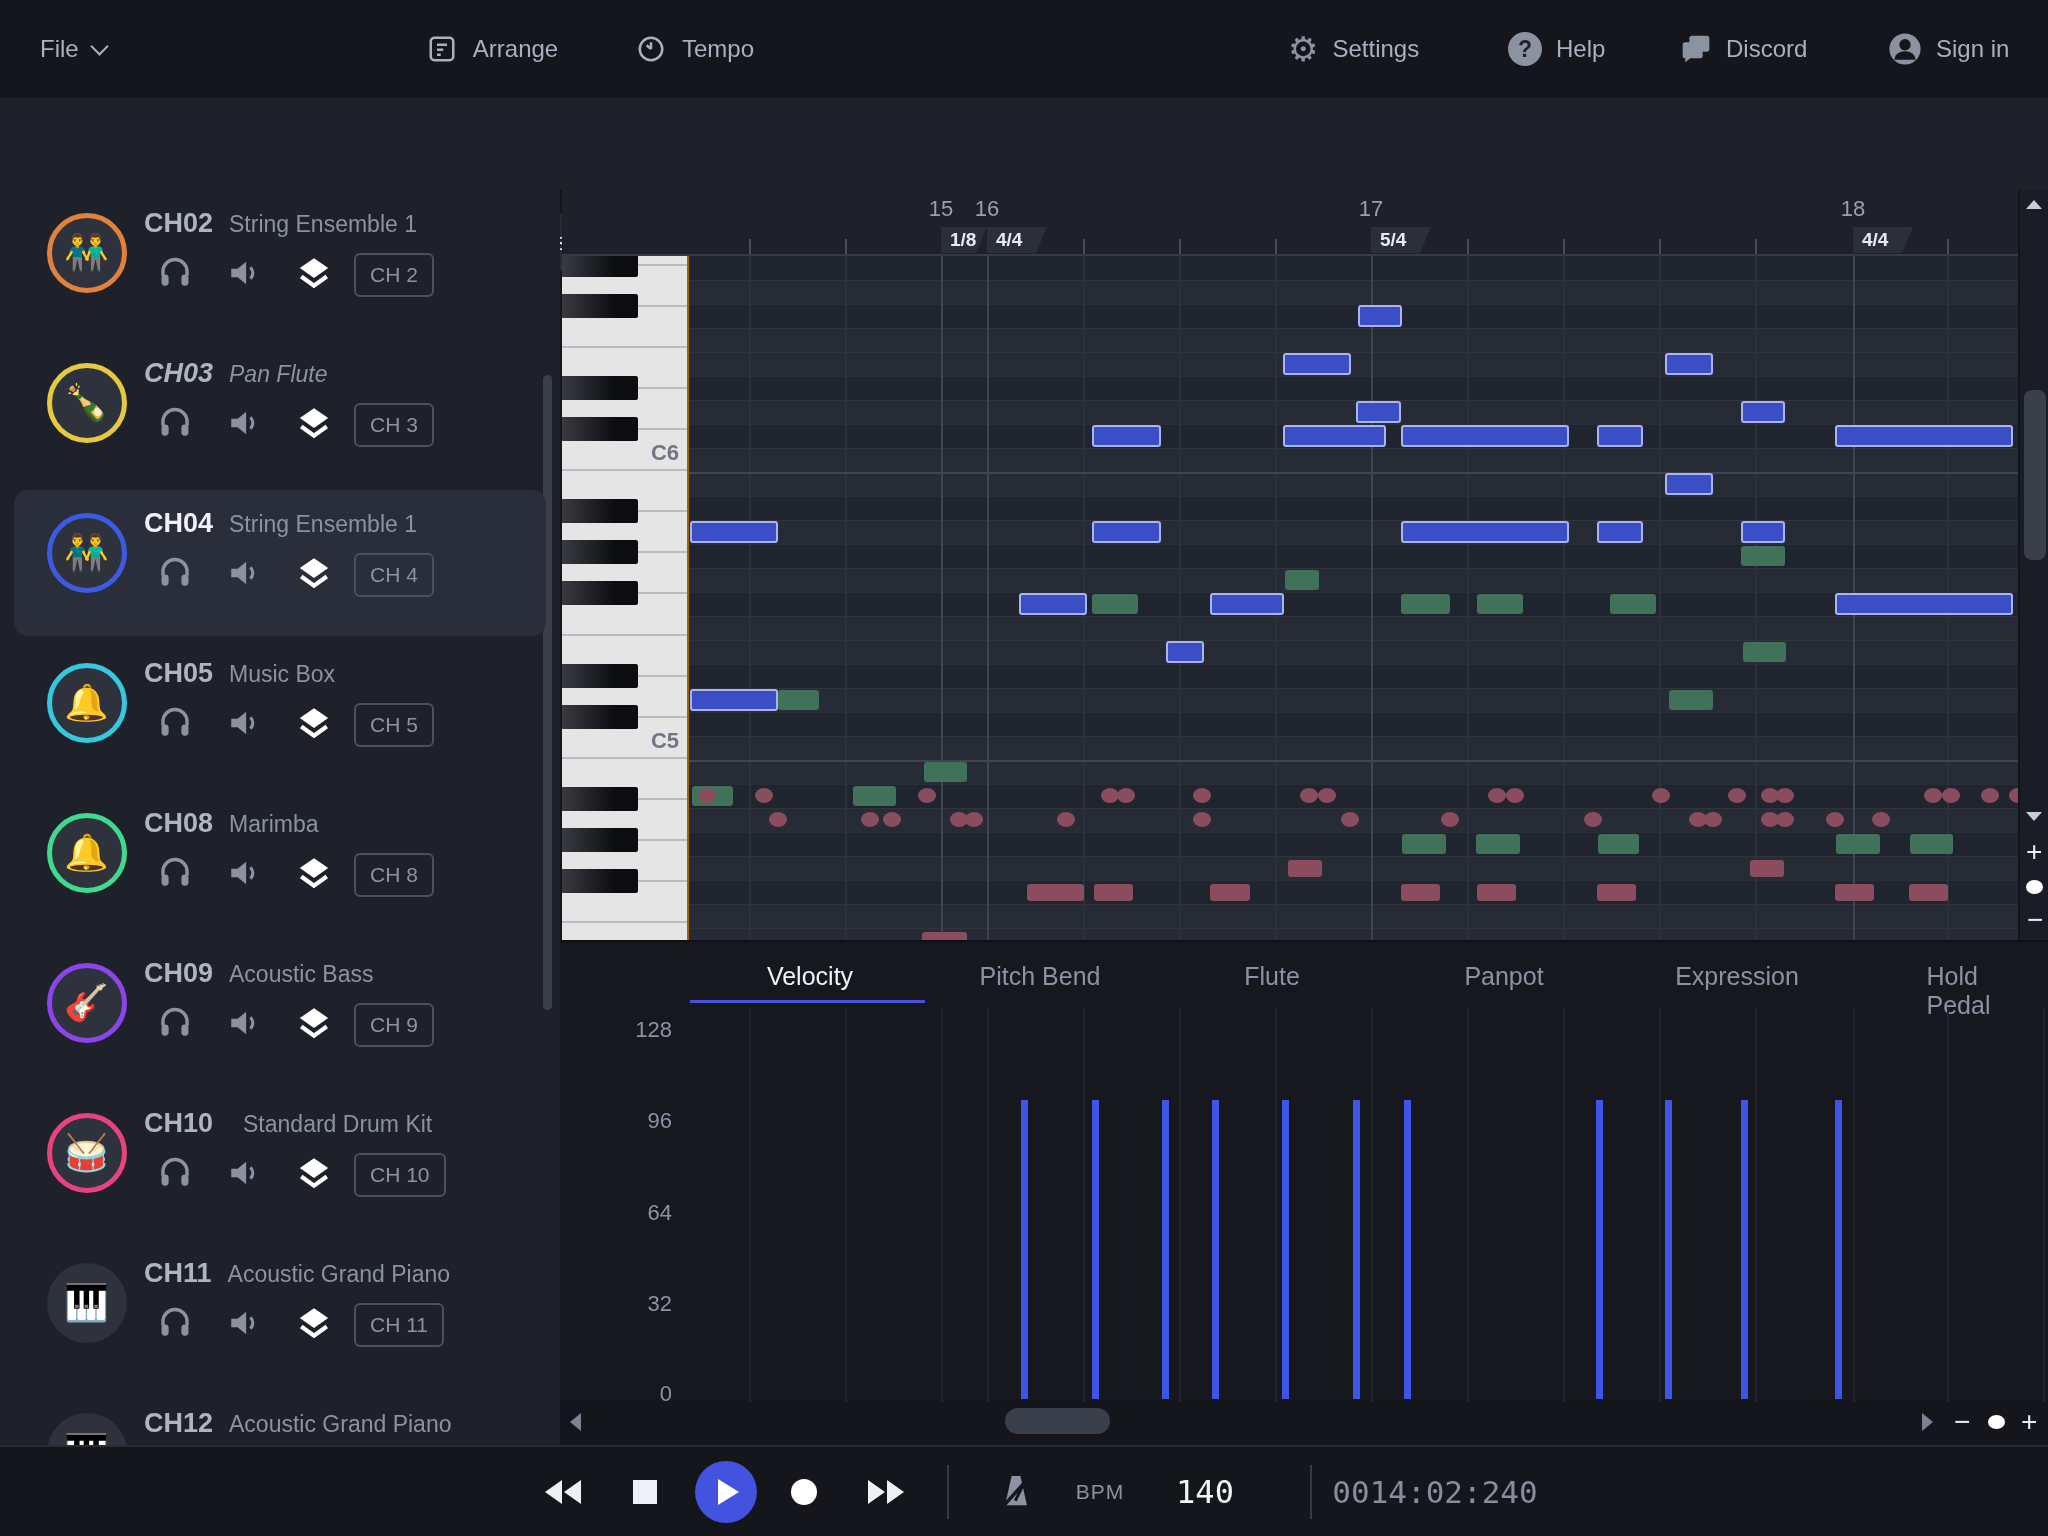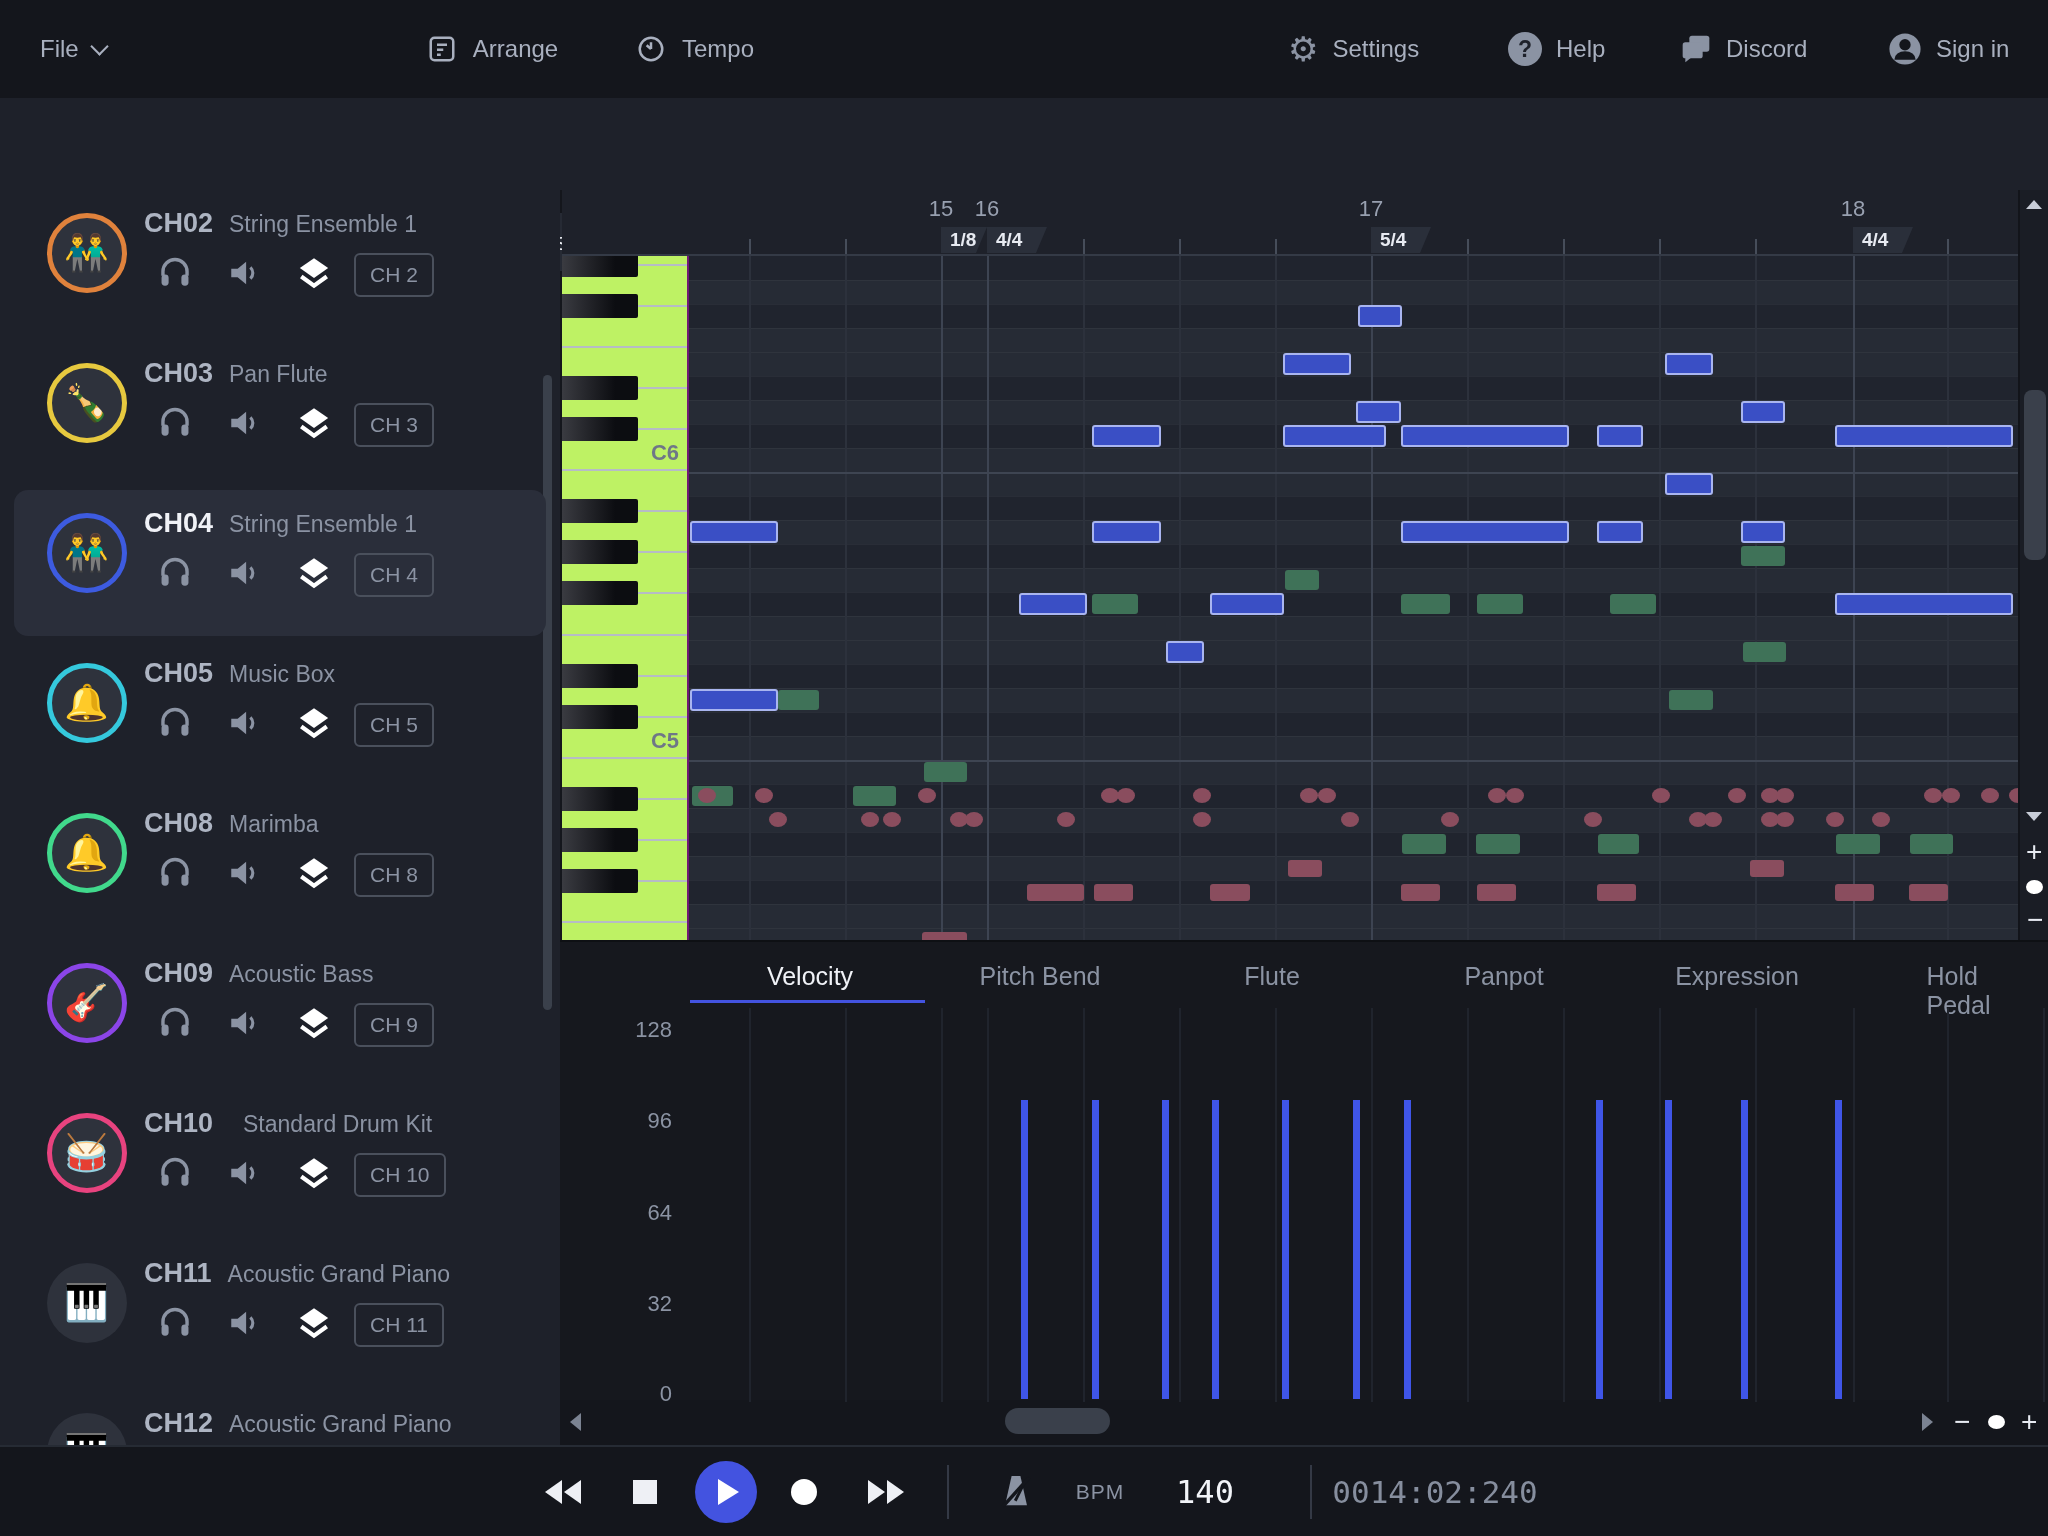--- a/index.html
+++ b/index.html
@@ -39,21 +39,21 @@
   .ch-badge{position:absolute;top:63px;left:340px;height:40px;border:2px solid #4a505c;border-radius:6px;
     color:#8b93a3;font-size:21px;display:flex;align-items:center;padding:0 14px;}
 
   
   #ruler{left:562px;top:190px;width:1486px;height:66px;background:#1e212a;border-bottom:2px solid #343a46;box-sizing:border-box;}
   .bar-num{position:absolute;top:6px;transform:translateX(-50%);color:#98a0b0;font-size:22px;}
   .sig-chip{position:absolute;top:37px;height:26px;background:#2a2f3a;color:#e8ebf2;font-size:19px;font-weight:bold;
     display:flex;align-items:center;padding-left:9px;box-sizing:border-box;
     clip-path:polygon(0 0,100% 0,calc(100% - 11px) 100%,0 100%);}
   .ruler-tick{position:absolute;bottom:0;width:2px;height:15px;background:#464d5a;}
-  #keys{left:562px;top:256px;width:127px;height:684px;background:#bef264;overflow:hidden;border-right:2px solid #701a75;box-sizing:border-box;}
+  #keys{left:562px;top:256px;width:127px;height:684px;background:#e5e5e5;overflow:hidden;border-right:2px solid #a16207;box-sizing:border-box;}
   .wk-line{position:absolute;left:0;width:127px;height:2px;background:#b6bcc6;}
   .black-key{position:absolute;left:0;width:76px;height:24px;background:linear-gradient(to right,#3a3b41,#0c0d11 70%);
     border-radius:0 2px 2px 0;}
   .key-label{position:absolute;right:8px;color:#6f7787;font-size:22px;font-weight:bold;}
   #grid{left:689px;top:256px;width:1329px;height:684px;overflow:hidden;background:#21252e;}
   .grow{position:absolute;left:0;width:1329px;height:24px;}
   .grow.light{background:#262b35;}
   .grow.dark{background:#20242e;}
   .vline{position:absolute;top:0;height:684px;width:2px;}
   .vline.beat{background:#2c313c;}
@@ -217,21 +217,21 @@
             <path d="M16.5 8 a5.5 5.5 0 0 1 0 8" fill="none" stroke="#8b93a3" stroke-width="2.2"></path>
           </svg></div>
         <div style="position: absolute; left: 283px; top: 66px;"><svg width="34" height="34" viewBox="0 0 24 24">
             <path d="M12 1.5 L22 8.5 12 15.5 2 8.5 z" fill="#ffffff"></path>
             <path d="M3 14.5 l9 6.5 9 -6.5" fill="none" stroke="#ffffff" stroke-width="3"></path>
           </svg></div>
         <div class="ch-badge">CH 2</div>
       </div>
       <div class="ch-item" style="top: 150px;">
         <div class="ch-avatar" style="border: 5px solid rgb(231, 201, 63);">🍾</div>
-        <div style="position: absolute; left: 130px; top: 18px; display: flex; gap: 16px; align-items: baseline; white-space: nowrap;">
+        <div style="position: absolute; left: 130px; top: 18px; display: flex; gap: 16px; align-items: baseline; white-space: nowrap; font-style: italic;">
           <span class="ch-id">CH03</span>
           <span class="ch-name">Pan Flute</span>
         </div>
         <div style="position: absolute; left: 144px; top: 66px;"><svg width="34" height="34" viewBox="0 0 24 24">
             <path d="M3.5 14 v-3 a8.5 8.5 0 0 1 17 0 v3" fill="none" stroke="#8b93a3" stroke-width="2.4"></path>
             <rect x="2.5" y="13" width="5" height="8" rx="2.4" fill="#8b93a3"></rect>
             <rect x="16.5" y="13" width="5" height="8" rx="2.4" fill="#8b93a3"></rect>
           </svg></div>
         <div style="position: absolute; left: 213px; top: 66px;"><svg width="34" height="34" viewBox="0 0 24 24">
             <path d="M3 9 v6 h4.5 l6 5 V4 l-6 5 z" fill="#8b93a3"></path>

